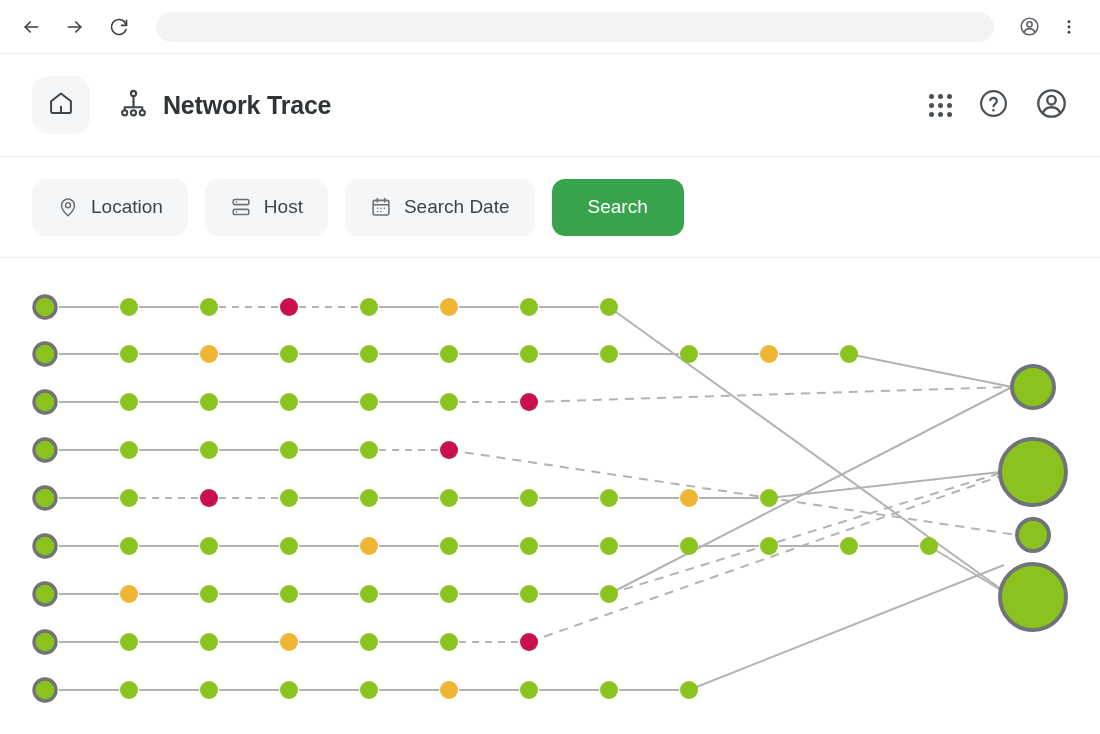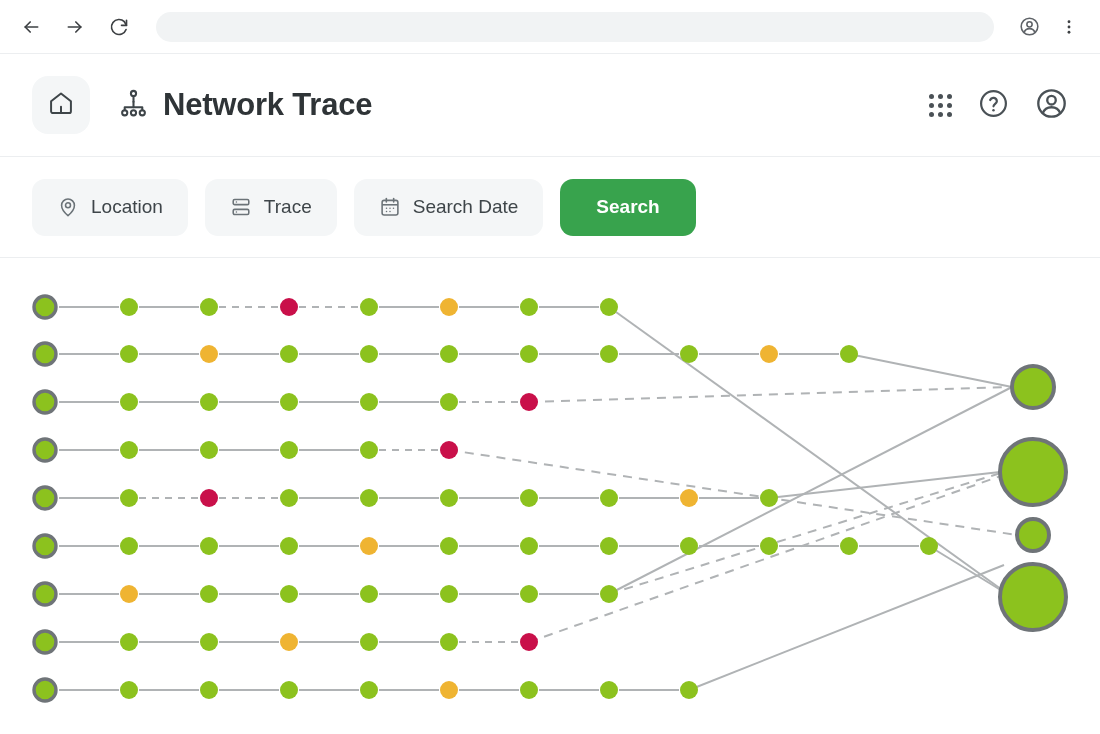--- a/index.html
+++ b/index.html
@@ -62,21 +62,21 @@
     border-radius: 16px;
     display: flex; align-items: center; justify-content: center;
     color: #3e4549;
     flex: 0 0 auto;
   }
   .title-wrap {
     display: flex; align-items: center; gap: 14px;
     margin-left: 28px;
   }
   .app-title {
-    font-size: 31px;
+    font-size: 25px;
     font-weight: bold;
     color: #2f3437;
     letter-spacing: -0.2px;
   }
   .header-actions {
     margin-left: auto;
     display: flex; align-items: center; gap: 26px;
     color: #4a5156;
   }
   .grid-icon { display: grid; grid-template-columns: repeat(3, 5px); gap: 4px; }
@@ -104,21 +104,21 @@
   }
   .chip .ic { color: #6b7378; display: flex; align-items: center; }
   .search-btn {
     height: 57px;
     background: #38a34d;
     color: #ffffff;
     border: none;
     border-radius: 13px;
     padding: 0 36px;
     font-size: 19px;
-    font-weight: bold;
+    font-weight: normal;
     font-family: "Liberation Sans", sans-serif;
     cursor: pointer;
   }
 
   
   .graph-canvas {
     position: relative;
     width: 1100px;
     height: 476px;
     background: #ffffff;
@@ -236,21 +236,21 @@
 
     <div class="chip">
       <span class="ic">
         <svg width="22" height="22" viewBox="0 0 24 24" fill="none" stroke="#6b7378" stroke-width="1.7" stroke-linejoin="round">
             <rect x="3.5" y="3.8" width="17" height="5.6" rx="1.6"></rect>
             <rect x="3.5" y="14.6" width="17" height="5.6" rx="1.6"></rect>
             <line x1="7" y1="6.6" x2="7.02" y2="6.6" stroke-linecap="round"></line>
             <line x1="7" y1="17.4" x2="7.02" y2="17.4" stroke-linecap="round"></line>
           </svg>
       </span>
-      <span>Trace</span>
+      <span>Host</span>
     </div>
 
     <div class="chip">
       <span class="ic">
         <svg width="22" height="22" viewBox="0 0 24 24" fill="none" stroke="#6b7378" stroke-width="1.7" stroke-linejoin="round">
             <rect x="3.4" y="4.8" width="17.2" height="16" rx="2.2"></rect>
             <line x1="3.4" y1="9.6" x2="20.6" y2="9.6"></line>
             <line x1="8" y1="2.8" x2="8" y2="6.6" stroke-linecap="round"></line>
             <line x1="16" y1="2.8" x2="16" y2="6.6" stroke-linecap="round"></line>
             <circle cx="8.2" cy="13.4" r="0.85" fill="#6b7378" stroke="none"></circle>

